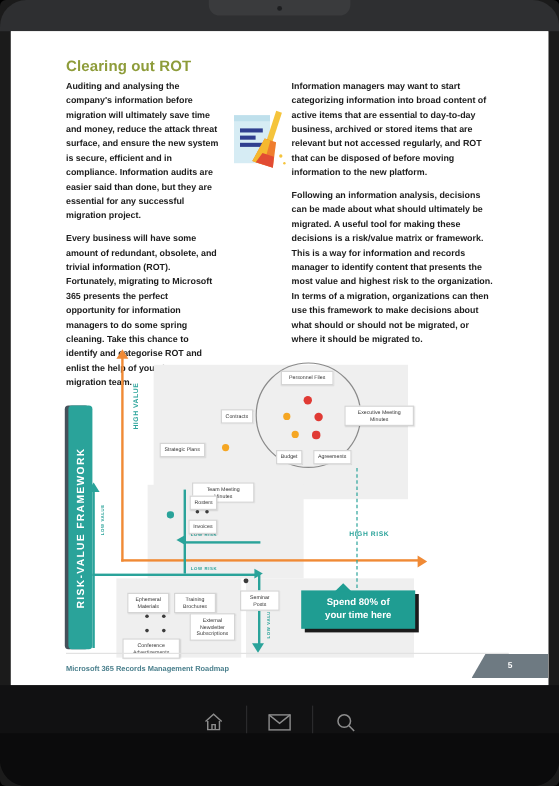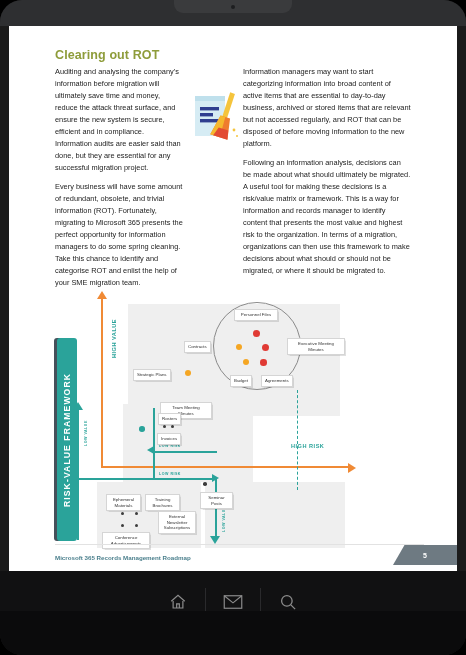--- a/index.html
+++ b/index.html
@@ -6,21 +6,21 @@
   html, body {
     width: 466px; height: 655px;
     background: #000;
     font-family: "Liberation Sans", sans-serif;
     overflow: hidden;
   }
   .device {
     position: relative;
     width: 466px; height: 655px;
     background: #1b1b1b;
-    border-radius: 22px;
+    border-radius: 5px;
   }
   .bezel-top {
     position: absolute; top: 0; left: 0; width: 466px; height: 26px;
     background: #2e2f31;
     border-radius: 22px 22px 0 0;
   }
   .notch {
     position: absolute; top: 0; left: 50%; transform: translateX(-50%);
     width: 118px; height: 13px;
     background: #3a3b3d;
@@ -52,20 +52,21 @@
     color: #8e9c3a;
     letter-spacing: 0.1px;
   }
   
   .col {
     position: absolute;
     font-size: 7.4px;
     line-height: 1.62;
     color: #1c1c1c;
     text-align: left;
+    font-weight: bold;
   }
   .col p { margin-bottom: 7px; }
   .col-left { left: 46px; top: 40px; width: 128px; }
   .col-right { left: 234px; top: 40px; width: 168px; }
   .broom {
     position: absolute;
     left: 180px; top: 64px;
     width: 52px; height: 54px;
   }
   
@@ -313,20 +314,26 @@
 
         <div class="lbl two" style="left:51px; top:198px; width:35px;">Ephemeral Materials</div>
         <div class="lbl two" style="left:90px; top:198px; width:35px;">Training Brochures</div>
         <div class="lbl two" style="left:103px; top:215px; width:38px;">External Newsletter Subscriptions</div>
         <div class="lbl two" style="left:47px; top:236px; width:48px;">Conference Advertisements</div>
         <div class="dot" style="left:66px; top:216px; width:3.2px; height:3.2px; background:#3c3c3c;"></div>
         <div class="dot" style="left:80px; top:216px; width:3.2px; height:3.2px; background:#3c3c3c;"></div>
         <div class="dot" style="left:66px; top:228px; width:3.2px; height:3.2px; background:#3c3c3c;"></div>
         <div class="dot" style="left:80px; top:228px; width:3.2px; height:3.2px; background:#3c3c3c;"></div>
 
+        <div class="callout">
+          <div>
+            <div>Spend 80% of</div>
+            <div>your time here</div>
+          </div>
+        </div>
       </div>
 
       <div class="footer-rule"></div>
       <div class="footer-text">Microsoft 365 Records Management Roadmap</div>
       <div class="page-tag">5</div>
     </div>
   </div>
 
   <div class="navbar">
     <div class="navbtn">

